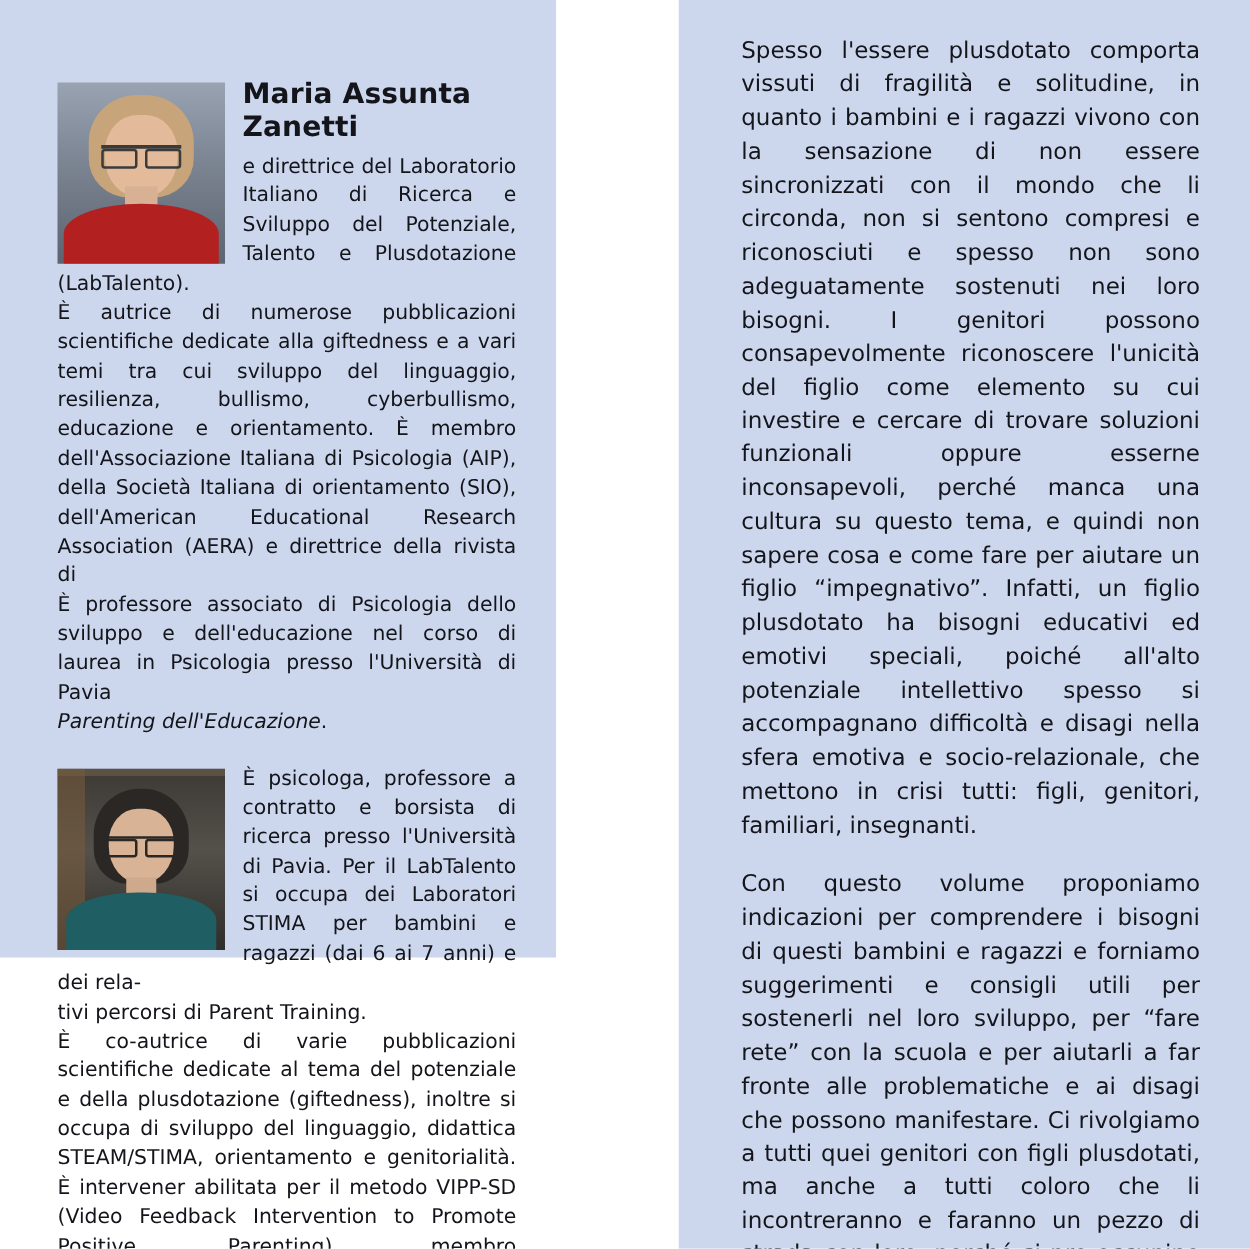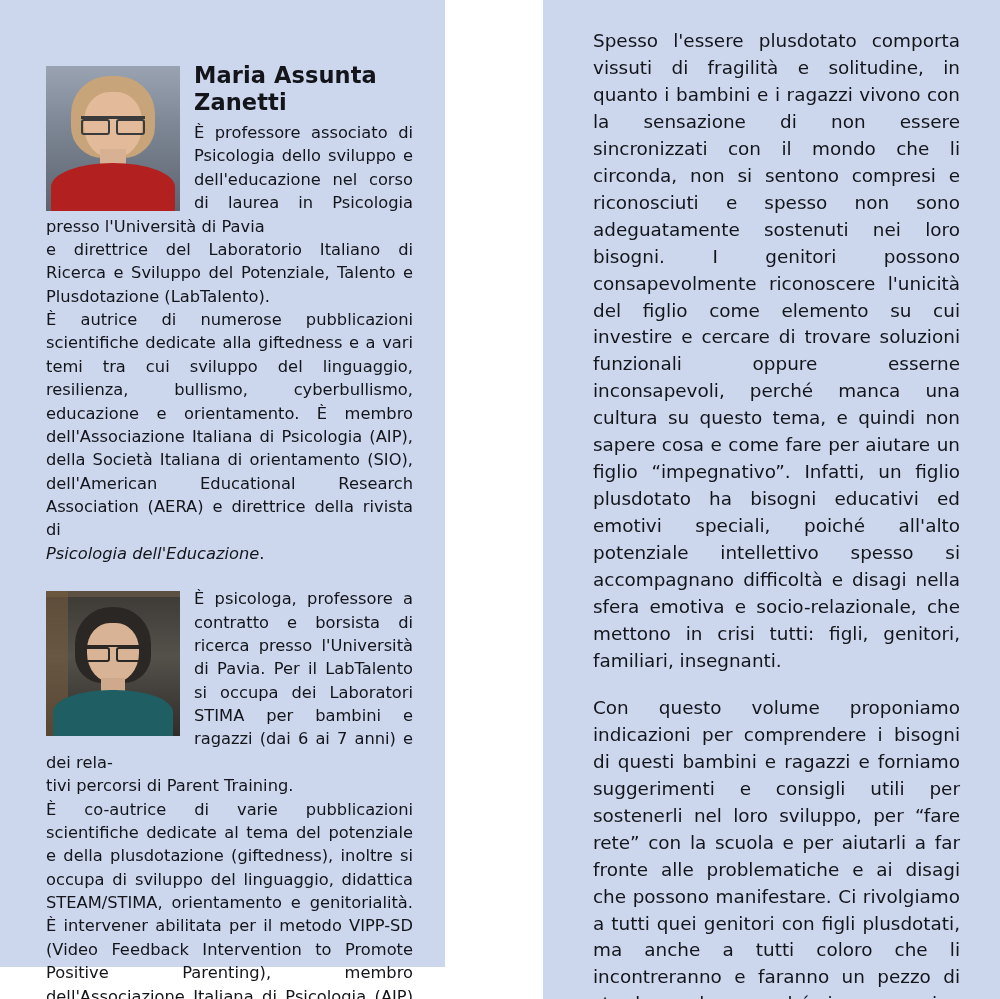--- a/index.html
+++ b/index.html
@@ -14,21 +14,21 @@
     overflow: hidden;
   }
   .page {
     position: relative;
     width: 1000px;
     height: 999px;
     display: flex;
   }
   .panel-left {
     width: 445px;
-    height: 967px;
+    height: 766px;
     background: #ccd7ee;
     box-sizing: border-box;
     padding: 62px 32px 20px 46px;
   }
   .gutter {
     width: 98px;
     height: 999px;
     background: #ffffff;
   }
   .panel-right {
@@ -171,24 +171,24 @@
 
     <div class="author-block clearfix">
       <div class="photo photo-zanetti">
         <div class="face z-hair"></div>
         <div class="face z-face"></div>
         <div class="face z-glasses"></div>
         <div class="face z-neck"></div>
         <div class="face z-body"></div>
       </div>
       <div class="author-name">Maria Assunta Zanetti</div>
-      <div class="bio">È professore associato di Psicologia dello sviluppo e dell'educazione nel corso di laurea in Psicologia presso l'Università di Pavia</div>
       <div class="bio" style="white-space: pre-line;">e direttrice del Laboratorio Italiano di Ricerca e Sviluppo del Potenziale, Talento e Plusdotazione (LabTalento).
 È autrice di numerose pubblicazioni scientifiche dedicate alla giftedness e a vari temi tra cui sviluppo del linguaggio, resilienza, bullismo, cyberbullismo, educazione e orientamento. È membro dell'Associazione Italiana di Psicologia (AIP), della Società Italiana di orientamento (SIO), dell'American Educational Research Association (AERA) e direttrice della rivista di</div>
-      <div class="bio"><em>Psicologia dell'Educazione</em><span>.</span></div>
+      <div class="bio">È professore associato di Psicologia dello sviluppo e dell'educazione nel corso di laurea in Psicologia presso l'Università di Pavia</div>
+      <div class="bio"><em>Parenting dell'Educazione</em><span>.</span></div>
     </div>
 
     <div class="author-block clearfix">
       <div class="photo photo-tamburnotti">
         <div class="t-shelf"></div>
         <div class="face t-hair"></div>
         <div class="face t-face"></div>
         <div class="face t-glasses"></div>
         <div class="face t-neck"></div>
         <div class="face t-body"></div>

